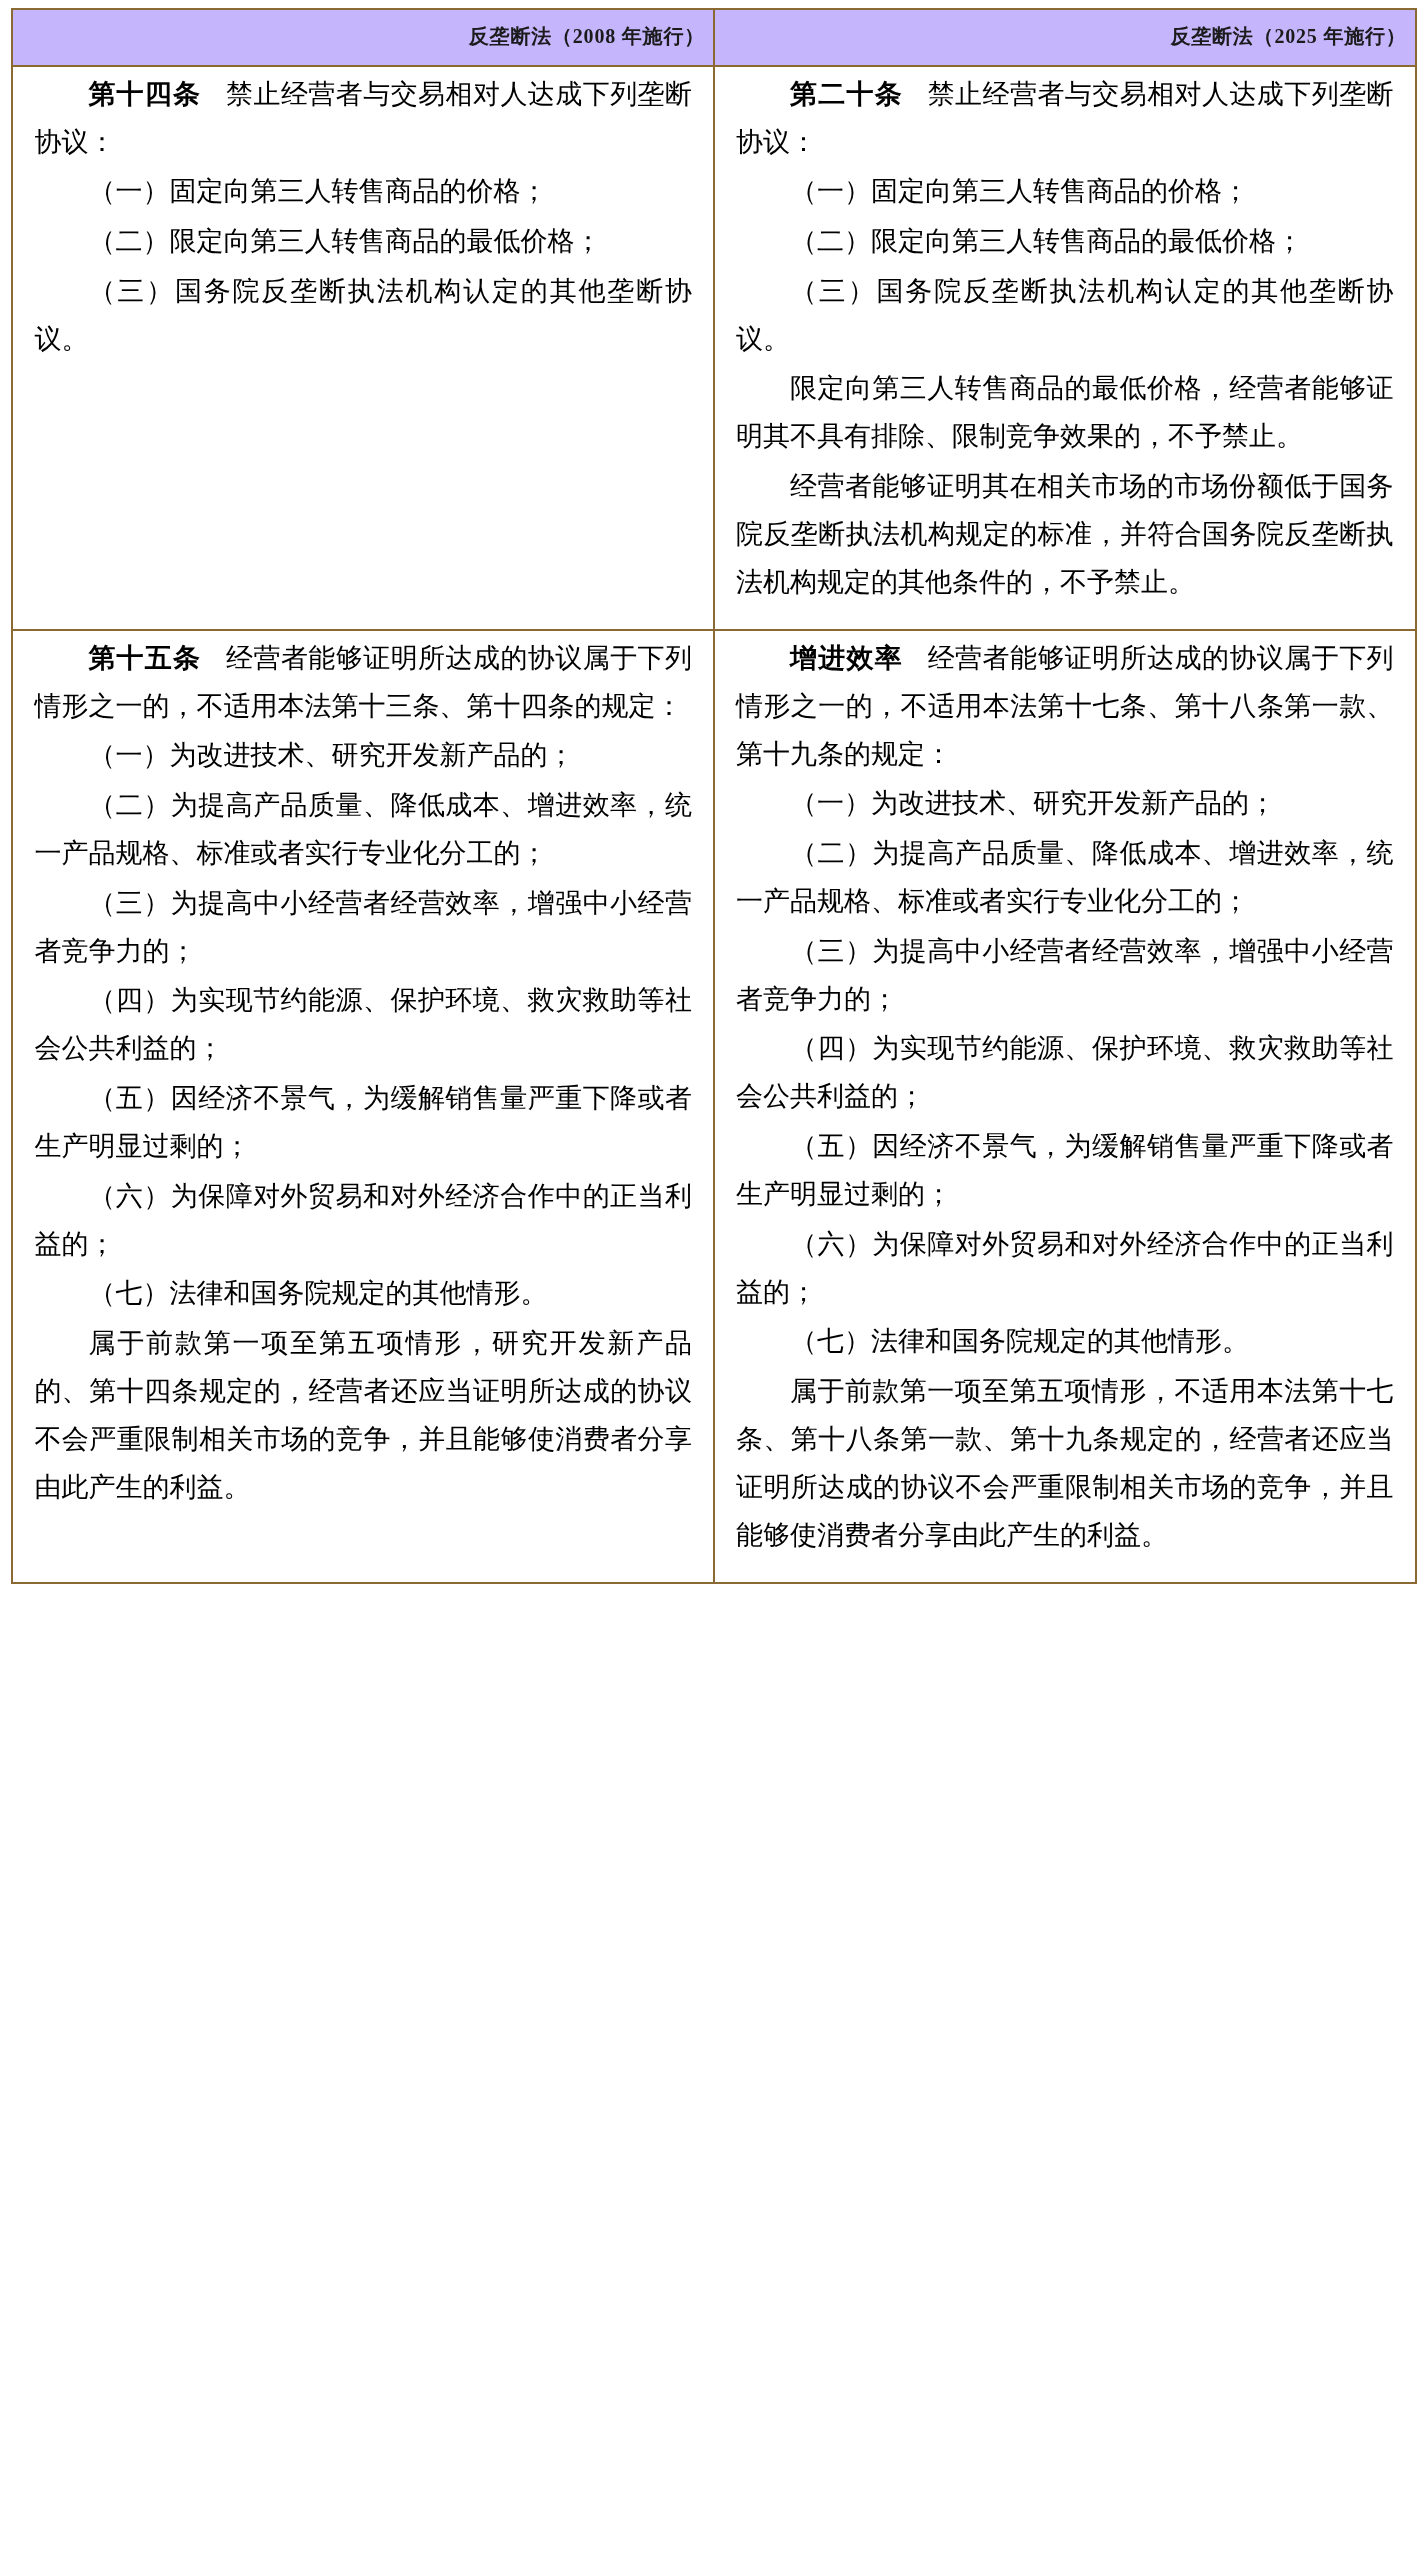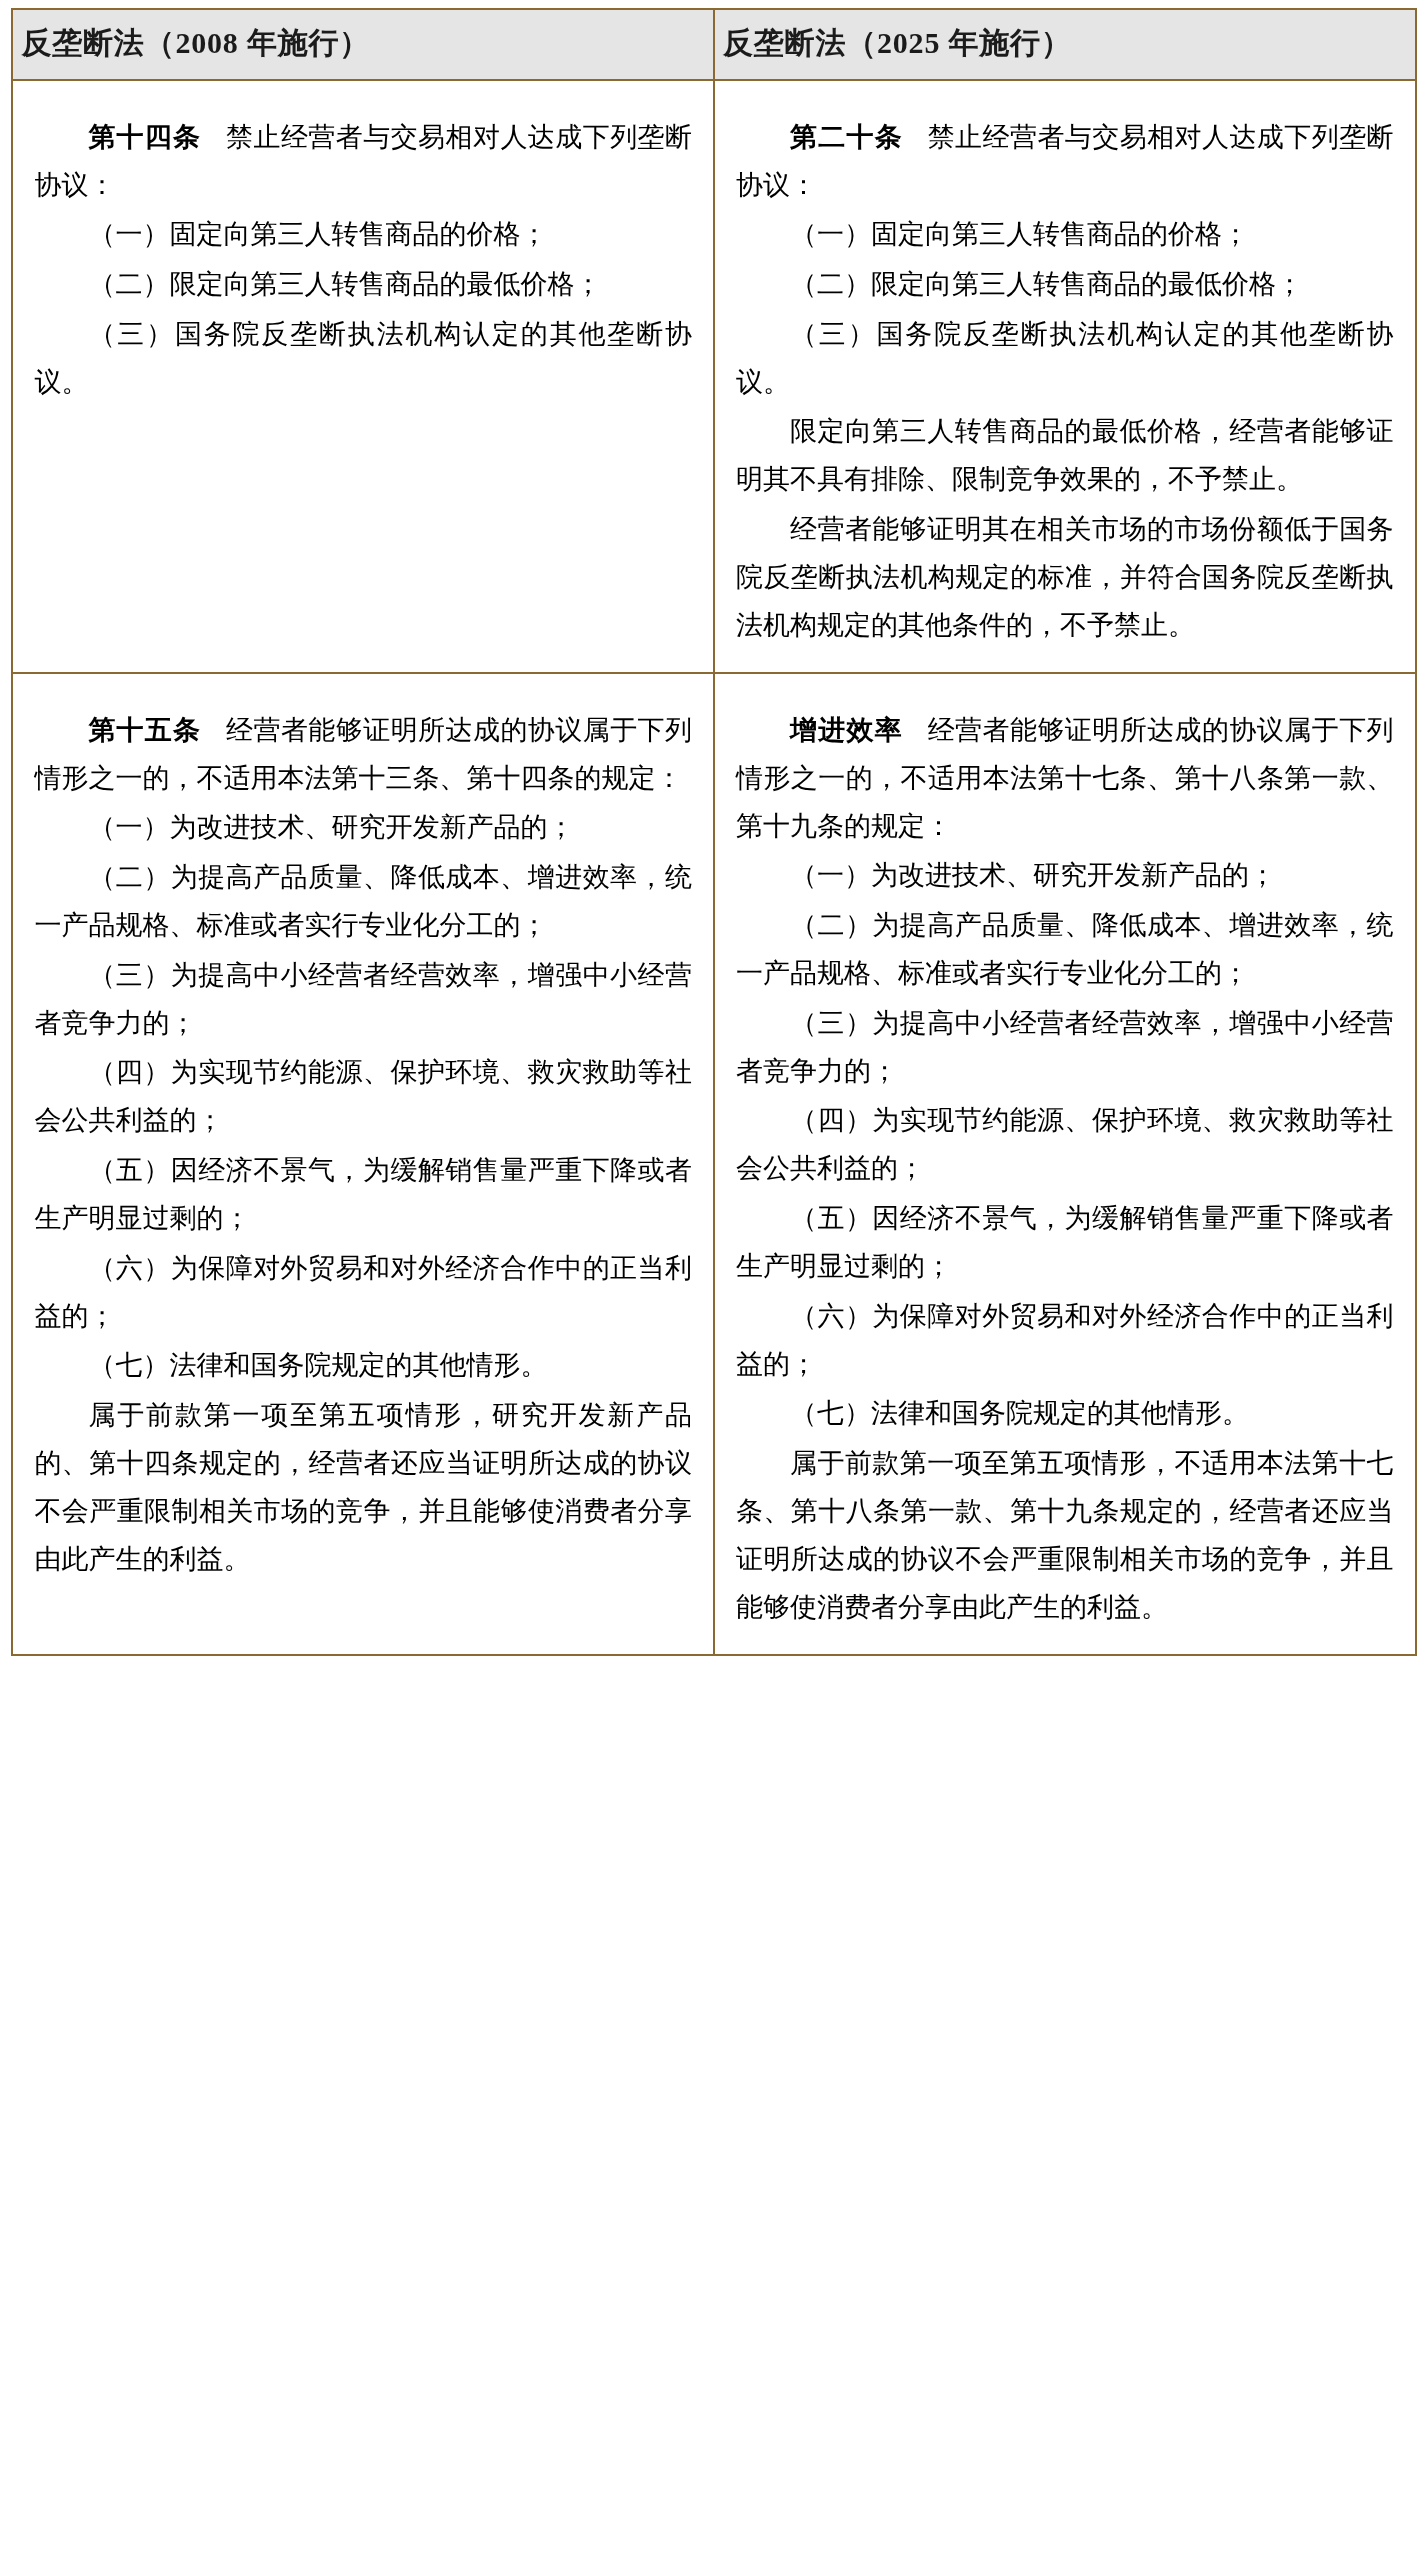--- a/index.html
+++ b/index.html
@@ -19,37 +19,37 @@
   }
   table.law-table {
     border-collapse: collapse;
     width: 100%;
     table-layout: fixed;
   }
   table.law-table col.col-left { width: 50%; }
   table.law-table col.col-right { width: 50%; }
 
   thead th {
-    background: #e5e5e5;
+    background: #c4b5fd;
     color: #1b1b1b;
     font-weight: bold;
-    font-size: 30px;
+    font-size: 20px;
     letter-spacing: 0.8px;
-    text-align: left;
+    text-align: right;
     padding: 13px 8px 14.6px 8px;
     border: 1.6px solid #8a6a32;
     border-left-width: 2.4px;
     border-right-width: 2.4px;
     border-top-width: 2.4px;
     border-bottom-width: 2.4px;
   }
   tbody td {
     vertical-align: top;
     border: 2.4px solid #8a6a32;
-    padding: 32px 21px 21px 21px;
+    padding: 3px 21px 21px 21px;
     font-size: 27px;
     line-height: 1.78;
     text-align: justify;
     text-justify: inter-ideograph;
   }
   .para {
     text-indent: 2em;
     margin: 0 0 1.6px 0;
   }
   .para .art {

